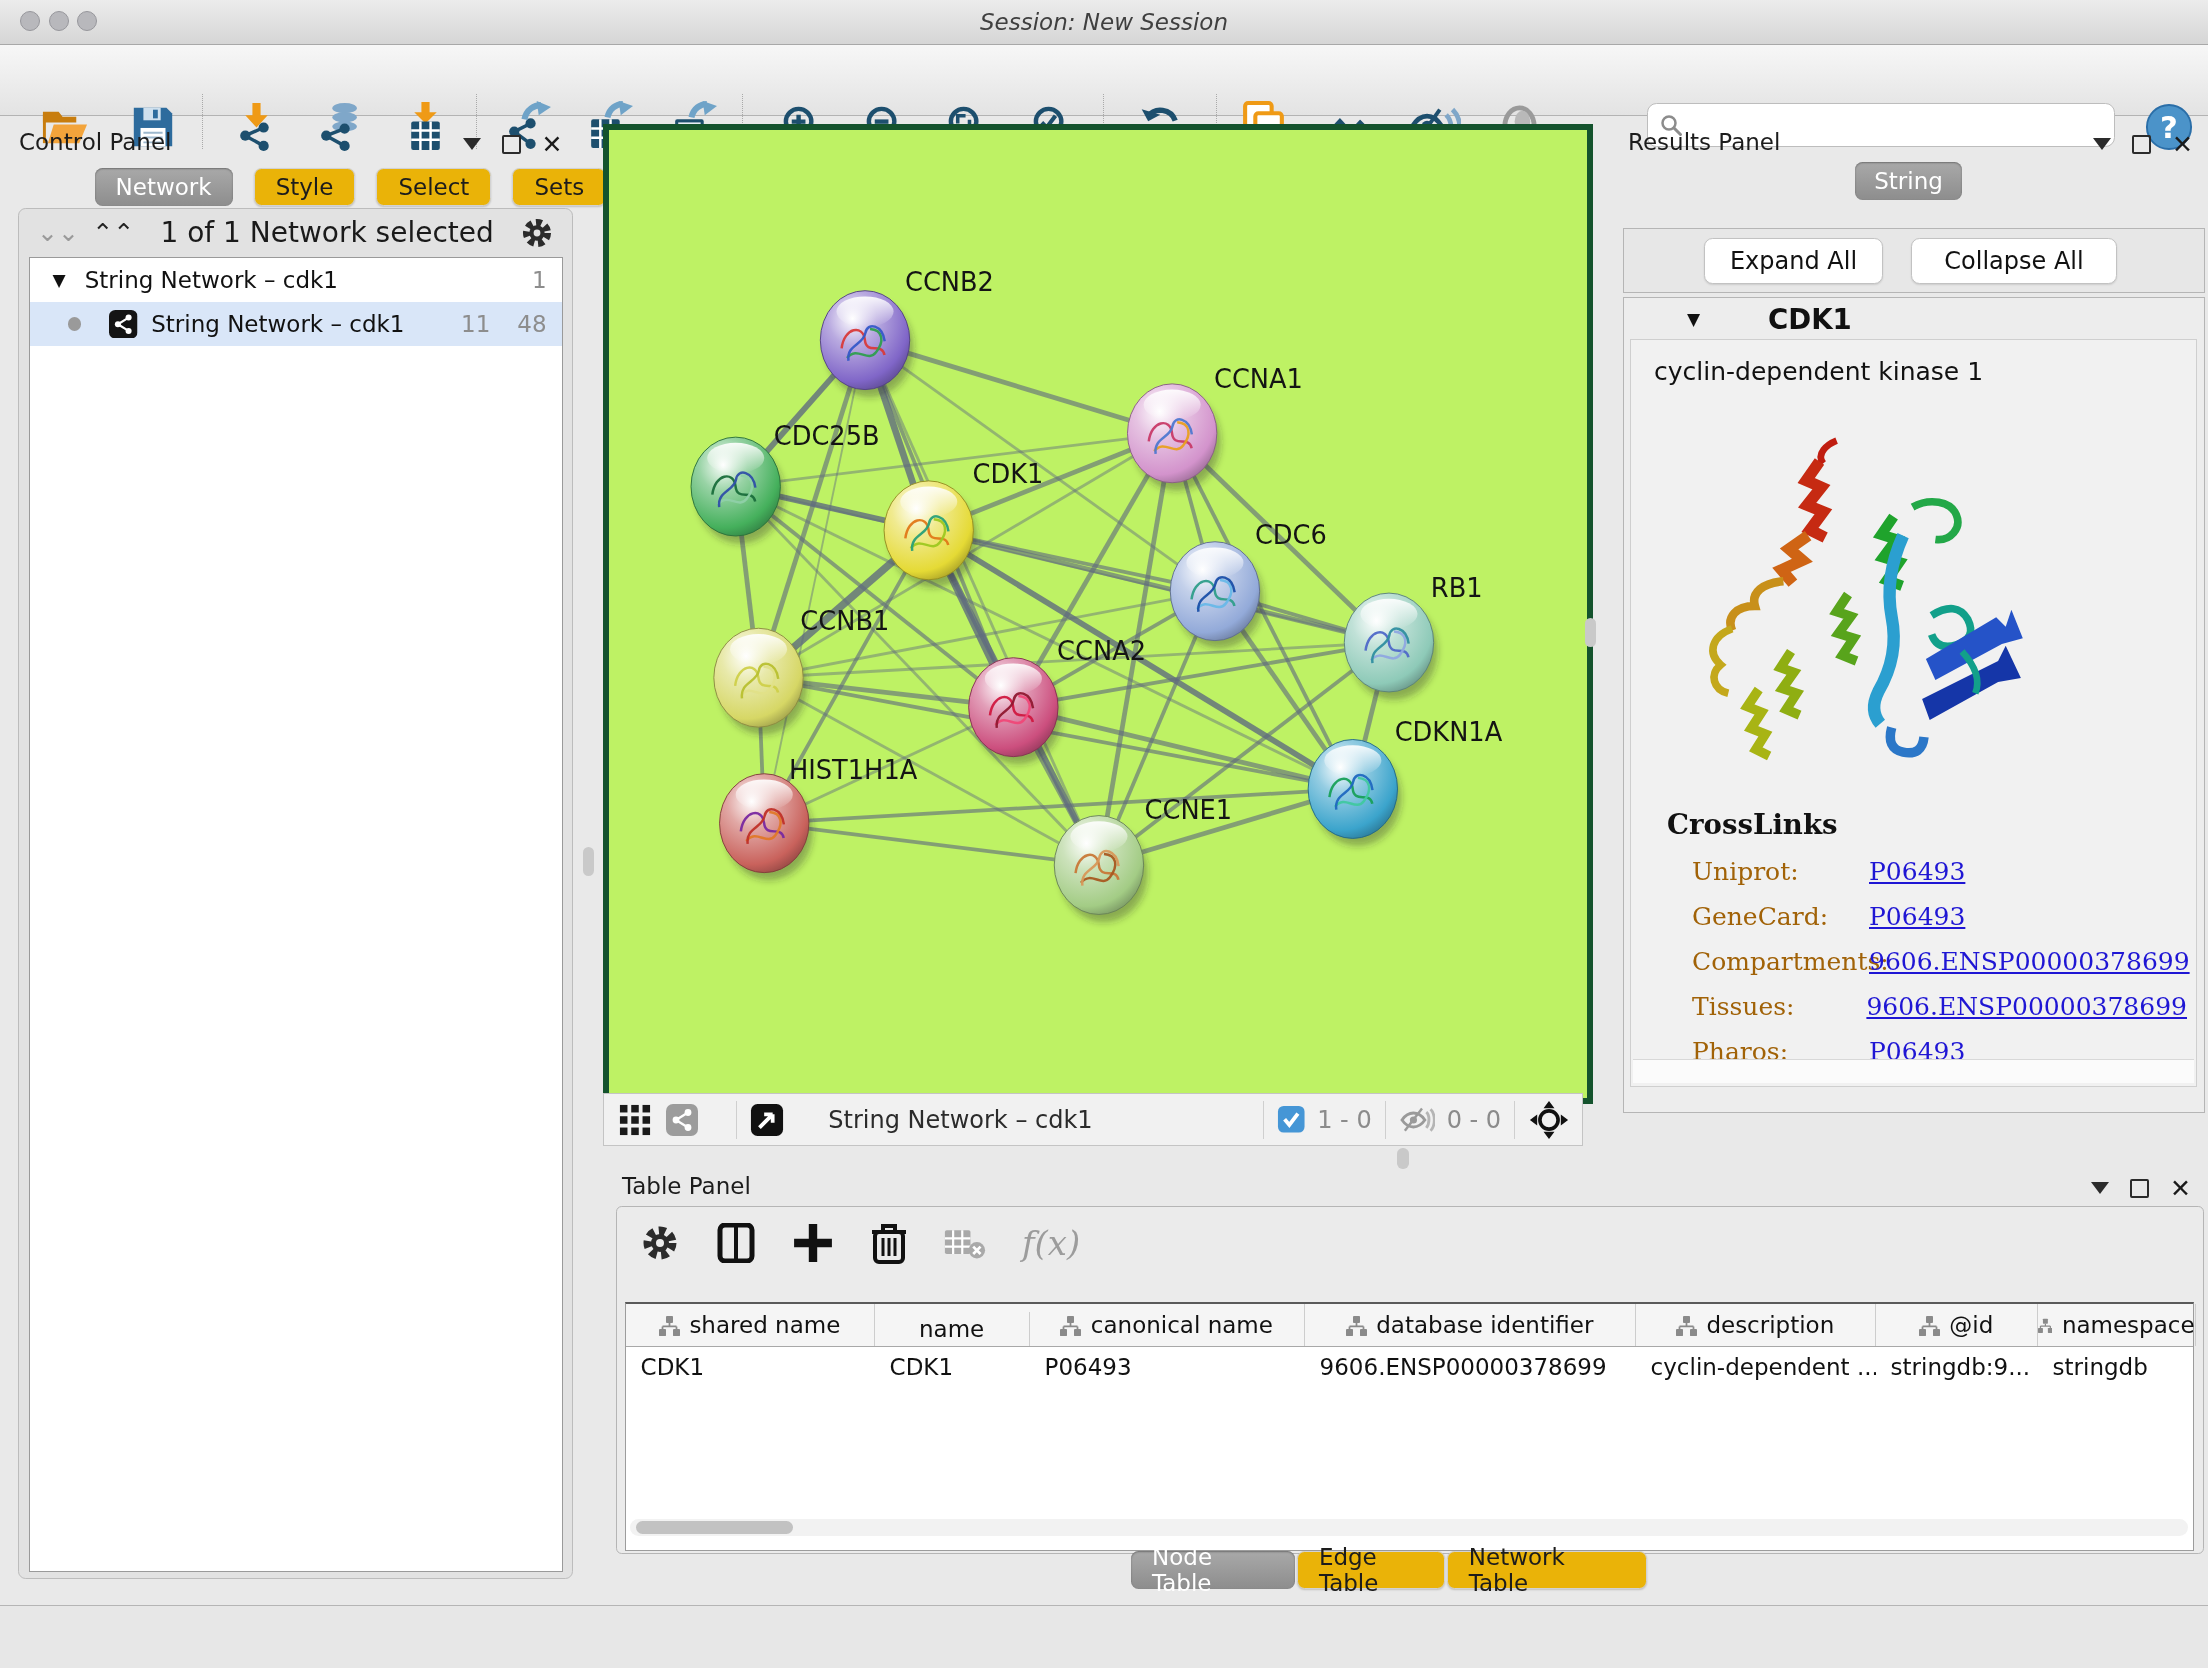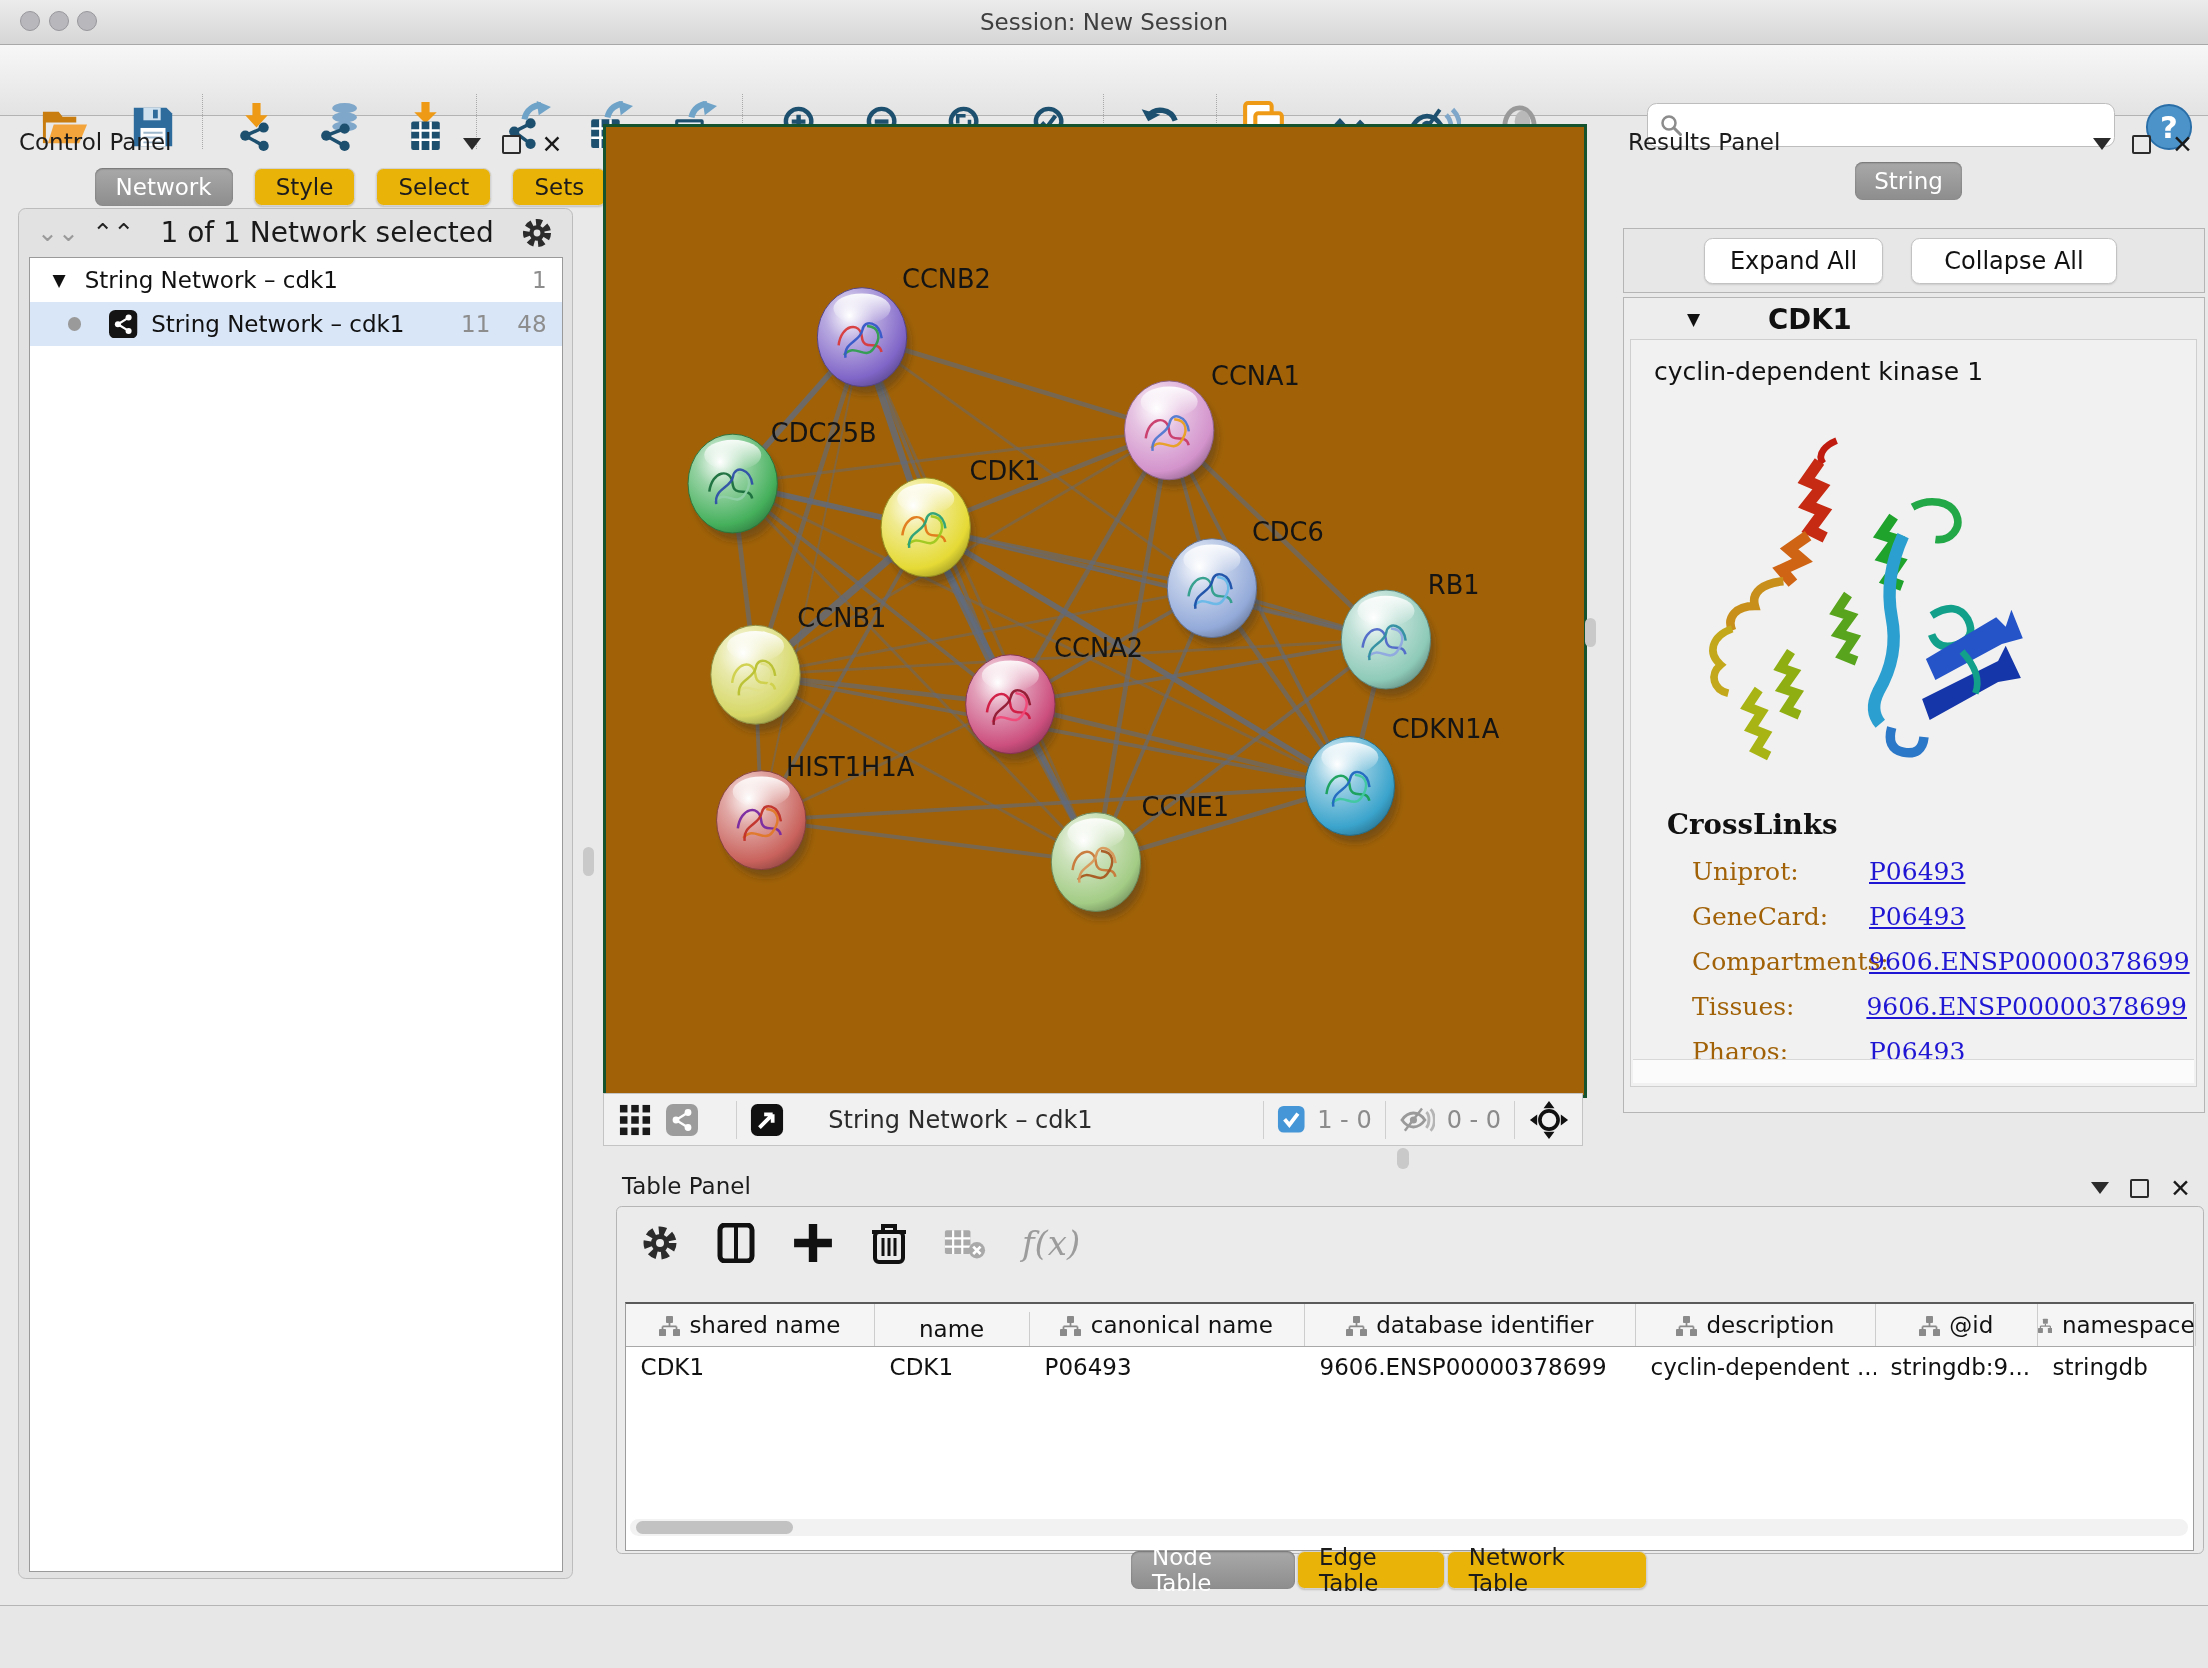--- a/index.html
+++ b/index.html
@@ -4,21 +4,21 @@
 <style>
   html,body{margin:0;padding:0;}
   body{
     width:2208px;height:1668px;position:relative;overflow:hidden;
     background:#e9e9e9;font-family:"DejaVu Sans","Liberation Sans",sans-serif;
     -webkit-font-smoothing:antialiased;
   }
   .abs{position:absolute;}
   
   .titlebar{left:0;top:0;width:2208px;height:44px;
-    background:linear-gradient(#ececec,#d6d6d6);border-bottom:1px solid #a8a8a8;}
+    background:linear-gradient(#ececec,#d6d6d6);border-bottom:1px solid #a8a8a8;font-style:italic;}
   .tl-dot{width:18px;height:18px;border-radius:50%;background:#b8b8bc;border:1px solid #97979c;top:11.4px;}
   .win-title{width:100%;text-align:center;top:8.6px;font-size:23px;color:#3f3f3f;}
   
   .toolbar{left:0;top:45px;width:2208px;height:70px;
     background:linear-gradient(#f7f7f7,#e3e3e3);border-bottom:1px solid #b3b3b3;}
   .tico{top:55px;width:53px;height:53px;display:flex;align-items:center;justify-content:center;cursor:default;}
   .tsep{top:49px;width:0;height:55px;border-left:1.9px dotted #a9a9a9;}
   .searchbox{left:1647px;top:58px;width:468px;height:44px;background:#fff;border:1px solid #bdbdbd;
     border-radius:9.5px;display:flex;align-items:center;padding:0 11.4px;box-sizing:border-box;}
   .searchbox input{border:none;outline:none;font-size:21px;flex:1;margin-left:9.5px;background:transparent;font-family:inherit;}
@@ -35,21 +35,21 @@
   .tab.off{background:#eab308;color:#1c1c1c;border:1px solid #d2d2d2;box-shadow:0 1px 1.9px rgba(0,0,0,.18);}
   
   .cp-outer{left:18px;top:207px;width:553px;height:1369px;background:#e2e2e2;border:1px solid #bcbcbc;border-radius:7.6px;}
   .cp-bar{left:18px;top:207px;width:553px;height:49px;display:flex;align-items:center;}
   .cp-tree{left:28.5px;top:257px;width:532px;height:1313px;background:#fff;border:1px solid #9a9a9a;overflow:hidden;}
   .treerow{height:44px;display:flex;align-items:center;font-size:23px;color:#111;}
   .treerow.sel{background:#d9e6f8;}
   .cnt{color:#8d8d8d;font-size:23px;}
   .chev{font-size:25px;line-height:1;}
   
-  .canvas{left:603px;top:124px;width:978px;height:968px;background:#a16207;border:3px solid #14532d;}
+  .canvas{left:603px;top:124px;width:978px;height:968px;background:#bef264;border:6px solid #14532d;}
   .net-status{left:603px;top:1093px;width:978px;height:51px;background:#f1f1f1;
     border:1px solid #c4c4c4;display:flex;align-items:center;}
   .ns-sep{width:0;height:38px;border-left:1px solid #cfcfcf;margin:0 13.3px;}
   .pill{background:#c9c9c9;border-radius:5.7px;}
   
   .rp-box1{left:1623px;top:228px;width:580px;height:63px;background:#e7e7e7;border:1px solid #b5b5b5;}
   .rp-box2{left:1623px;top:297px;width:580px;height:814px;background:#ededed;border:1px solid #b5b5b5;}
   .rp-btn{height:44px;background:#fff;border:1px solid #c2c2c2;border-radius:8.6px;
     display:flex;align-items:center;justify-content:center;font-size:24px;color:#111;box-shadow:0 1px 1.9px rgba(0,0,0,.12);}
   .rp-content{left:1630px;top:339px;width:565px;height:746px;background:#f1f1f1;border:1px solid #cfcfcf;}

